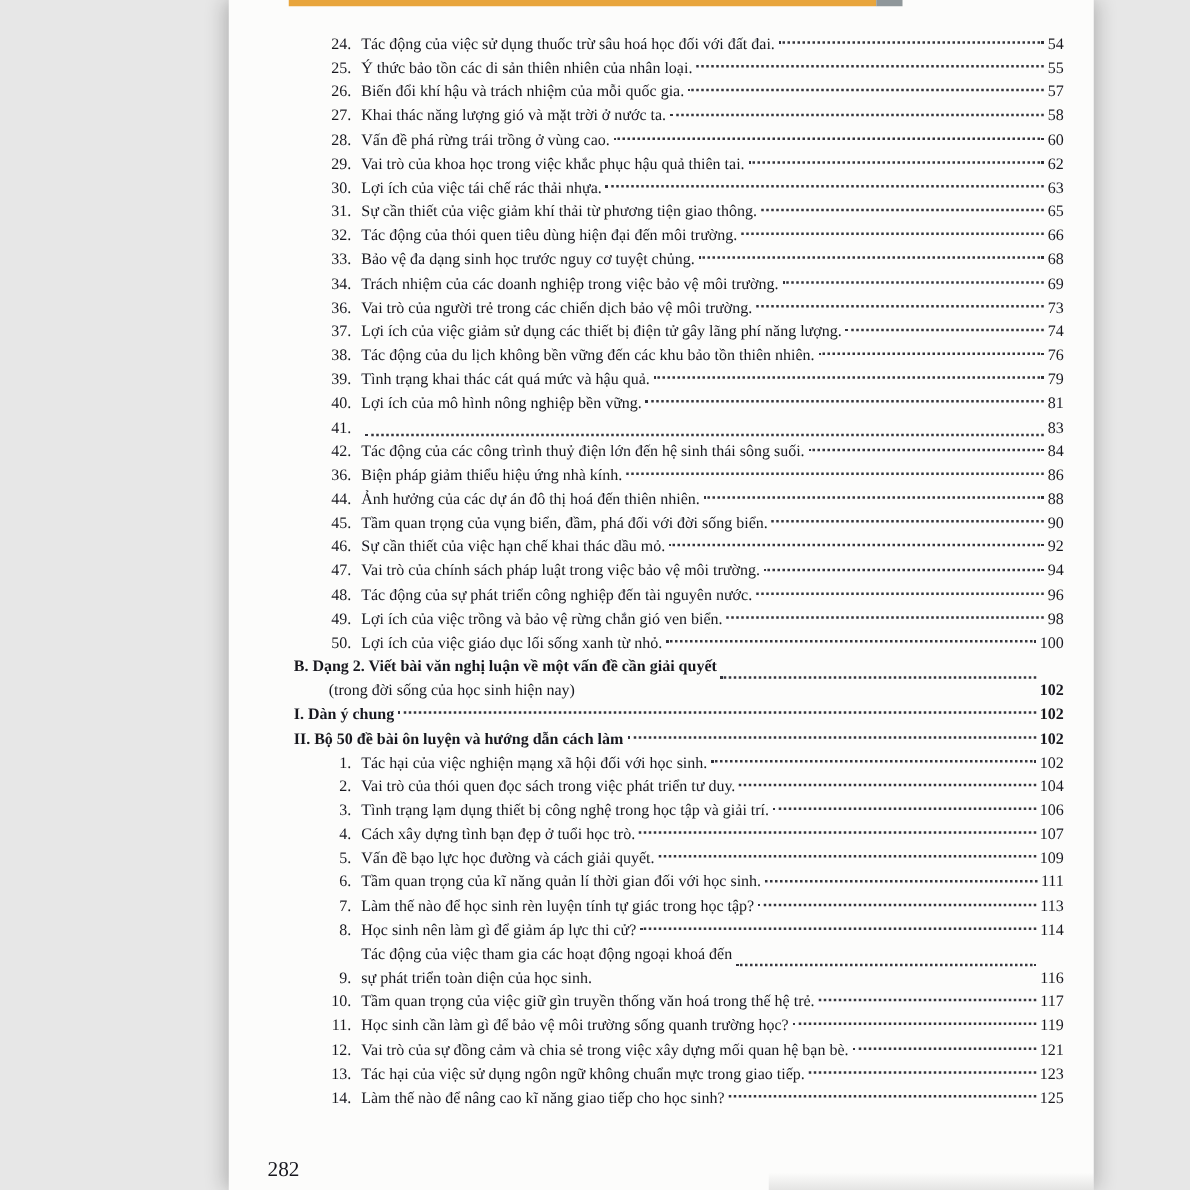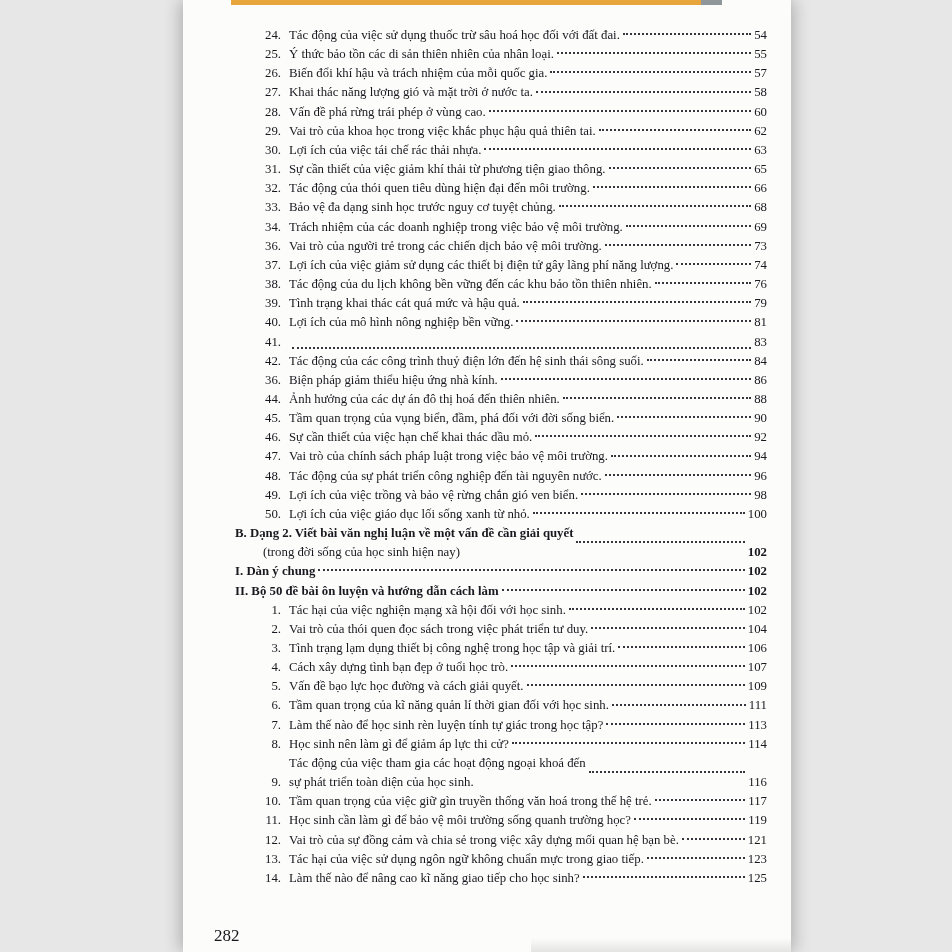--- a/index.html
+++ b/index.html
@@ -6,21 +6,21 @@
   body {
     width: 952px; height: 952px;
     background: #e7e7e7;
     position: relative;
     overflow: hidden;
     font-family: "Liberation Serif", serif;
   }
   .book-page {
     position: absolute;
     left: 183px; top: 0;
-    width: 608px; height: 952px;
+    width: 692px; height: 952px;
     background: #fcfcfb;
     box-shadow: -6px 0 14px rgba(0,0,0,0.16), 6px 0 14px rgba(0,0,0,0.16);
   }
   .top-strip {
     position: absolute;
     left: 231px; top: 0;
     width: 470px; height: 5px;
     z-index: 3;
   }
   .top-strip-end {
@@ -119,21 +119,21 @@
     <span class="num">27.</span>
     <span class="mid">
       <span class="title">Khai thác năng lượng gió và mặt trời ở nước ta.</span>
       <span class="leader"></span>
     </span>
     <span class="pg">58</span>
   </div>
         <div class="row item">
     <span class="num">28.</span>
     <span class="mid">
-      <span class="title">Vấn đề phá rừng trái phép ở vùng cao.</span>
+      <span class="title">Vấn đề phá rừng trái trồng ở vùng cao.</span>
       <span class="leader"></span>
     </span>
     <span class="pg">60</span>
   </div>
         <div class="row item">
     <span class="num">29.</span>
     <span class="mid">
       <span class="title">Vai trò của khoa học trong việc khắc phục hậu quả thiên tai.</span>
       <span class="leader"></span>
     </span>

